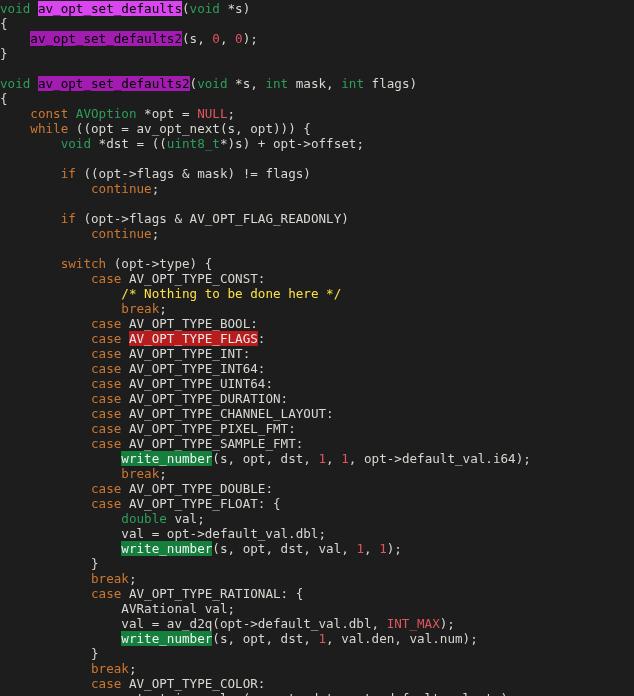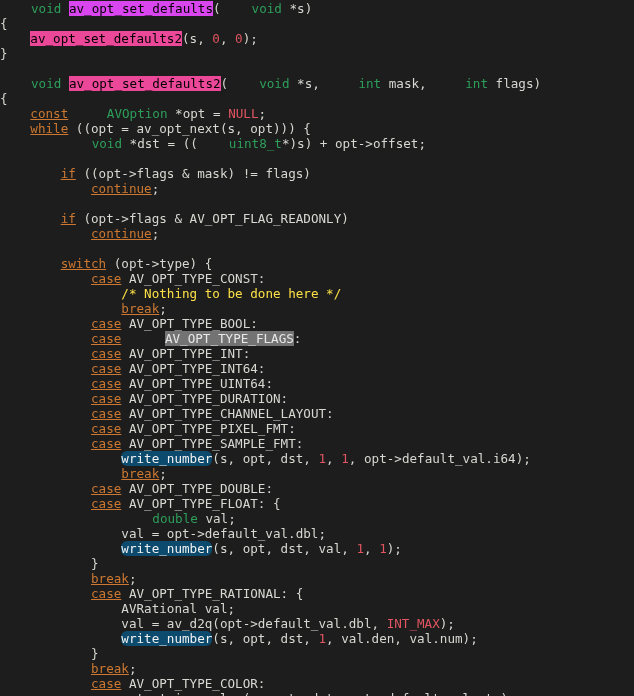--- a/index.html
+++ b/index.html
@@ -33,30 +33,30 @@
     letter-spacing: 0px;
   }
   .ln {
     display: block;
     height: 15px;
     white-space: pre;
     min-height: 15px;
   }
   
   .t-plain   { color: #d8d8d2; }
-  .t-kw      { color: #cc7832; text-decoration: underline; }   
-  .t-type    { color: #2e9e5b; padding-left: 31px; }   
+  .t-kw      { color: #cc7832; }   
+  .t-type    { color: #2e9e5b; }   
   .t-num     { color: #e05561; }   
   .t-const   { color: #e05561; }   
   .t-comment { color: #fde047; }
 
   
   .h-red     { background: #d946ef; color: #000000; }
-  .h-yellow  { background: #ec4899; color: #000000; text-align: right; }
-  .h-blue    { background: #737373; color: #e8e8e8; margin-left: 36px; }
-  .h-magenta { background: #0c4a6e; color: #f2f2f2; border-radius: 6px; }
+  .h-yellow  { background: #a21caf; color: #000000; text-align: right; }
+  .h-blue    { background: #b91c1c; color: #e8e8e8; }
+  .h-magenta { background: #15803d; color: #f2f2f2; }
 </style>
 </head>
 <body style="background: rgb(28, 29, 28);">
 
 <div id="editor" style="background: rgb(28, 29, 28);">
   <div class="code" id="code-surface" style="color: rgb(216, 216, 210);"><span class="ln"><span class="t-type">void </span><span class="h-red">av_opt_set_defaults</span><span class="t-plain">(</span><span class="t-type">void</span><span class="t-plain"> *s)</span></span><span class="ln"><span class="t-plain">{</span></span><span class="ln"><span class="t-plain">    </span><span class="h-yellow">av_opt_set_defaults2</span><span class="t-plain">(s, </span><span class="t-num">0</span><span class="t-plain">, </span><span class="t-num">0</span><span class="t-plain">);</span></span><span class="ln"><span class="t-plain">}</span></span><span class="ln">&nbsp;</span><span class="ln"><span class="t-type">void </span><span class="h-yellow">av_opt_set_defaults2</span><span class="t-plain">(</span><span class="t-type">void</span><span class="t-plain"> *s, </span><span class="t-type">int</span><span class="t-plain"> mask, </span><span class="t-type">int</span><span class="t-plain"> flags)</span></span><span class="ln"><span class="t-plain">{</span></span><span class="ln"><span class="t-plain">    </span><span class="t-kw">const</span><span class="t-plain"> </span><span class="t-type">AVOption</span><span class="t-plain"> *opt = </span><span class="t-const">NULL</span><span class="t-plain">;</span></span><span class="ln"><span class="t-plain">    </span><span class="t-kw">while</span><span class="t-plain"> ((opt = av_opt_next(s, opt))) {</span></span><span class="ln"><span class="t-plain">        </span><span class="t-type">void</span><span class="t-plain"> *dst = ((</span><span class="t-type">uint8_t</span><span class="t-plain">*)s) + opt-&gt;offset;</span></span><span class="ln">&nbsp;</span><span class="ln"><span class="t-plain">        </span><span class="t-kw">if</span><span class="t-plain"> ((opt-&gt;flags &amp; mask) != flags)</span></span><span class="ln"><span class="t-plain">            </span><span class="t-kw">continue</span><span class="t-plain">;</span></span><span class="ln">&nbsp;</span><span class="ln"><span class="t-plain">        </span><span class="t-kw">if</span><span class="t-plain"> (opt-&gt;flags &amp; AV_OPT_FLAG_READONLY)</span></span><span class="ln"><span class="t-plain">            </span><span class="t-kw">continue</span><span class="t-plain">;</span></span><span class="ln">&nbsp;</span><span class="ln"><span class="t-plain">        </span><span class="t-kw">switch</span><span class="t-plain"> (opt-&gt;type) {</span></span><span class="ln"><span class="t-plain">            </span><span class="t-kw">case</span><span class="t-plain"> AV_OPT_TYPE_CONST:</span></span><span class="ln"><span class="t-plain">                </span><span class="t-comment">/* Nothing to be done here */</span></span><span class="ln"><span class="t-plain">                </span><span class="t-kw">break</span><span class="t-plain">;</span></span><span class="ln"><span class="t-plain">            </span><span class="t-kw">case</span><span class="t-plain"> AV_OPT_TYPE_BOOL:</span></span><span class="ln"><span class="t-plain">            </span><span class="t-kw">case</span><span class="t-plain"> </span><span class="h-blue">AV_OPT_TYPE_FLAGS</span><span class="t-plain">:</span></span><span class="ln"><span class="t-plain">            </span><span class="t-kw">case</span><span class="t-plain"> AV_OPT_TYPE_INT:</span></span><span class="ln"><span class="t-plain">            </span><span class="t-kw">case</span><span class="t-plain"> AV_OPT_TYPE_INT64:</span></span><span class="ln"><span class="t-plain">            </span><span class="t-kw">case</span><span class="t-plain"> AV_OPT_TYPE_UINT64:</span></span><span class="ln"><span class="t-plain">            </span><span class="t-kw">case</span><span class="t-plain"> AV_OPT_TYPE_DURATION:</span></span><span class="ln"><span class="t-plain">            </span><span class="t-kw">case</span><span class="t-plain"> AV_OPT_TYPE_CHANNEL_LAYOUT:</span></span><span class="ln"><span class="t-plain">            </span><span class="t-kw">case</span><span class="t-plain"> AV_OPT_TYPE_PIXEL_FMT:</span></span><span class="ln"><span class="t-plain">            </span><span class="t-kw">case</span><span class="t-plain"> AV_OPT_TYPE_SAMPLE_FMT:</span></span><span class="ln"><span class="t-plain">                </span><span class="h-magenta">write_number</span><span class="t-plain">(s, opt, dst, </span><span class="t-num">1</span><span class="t-plain">, </span><span class="t-num">1</span><span class="t-plain">, opt-&gt;default_val.i64);</span></span><span class="ln"><span class="t-plain">                </span><span class="t-kw">break</span><span class="t-plain">;</span></span><span class="ln"><span class="t-plain">            </span><span class="t-kw">case</span><span class="t-plain"> AV_OPT_TYPE_DOUBLE:</span></span><span class="ln"><span class="t-plain">            </span><span class="t-kw">case</span><span class="t-plain"> AV_OPT_TYPE_FLOAT: {</span></span><span class="ln"><span class="t-plain">                </span><span class="t-type">double</span><span class="t-plain"> val;</span></span><span class="ln"><span class="t-plain">                val = opt-&gt;default_val.dbl;</span></span><span class="ln"><span class="t-plain">                </span><span class="h-magenta">write_number</span><span class="t-plain">(s, opt, dst, val, </span><span class="t-num">1</span><span class="t-plain">, </span><span class="t-num">1</span><span class="t-plain">);</span></span><span class="ln"><span class="t-plain">            }</span></span><span class="ln"><span class="t-plain">            </span><span class="t-kw">break</span><span class="t-plain">;</span></span><span class="ln"><span class="t-plain">            </span><span class="t-kw">case</span><span class="t-plain"> AV_OPT_TYPE_RATIONAL: {</span></span><span class="ln"><span class="t-plain">                </span><span class="t-plain">AVRational</span><span class="t-plain"> val;</span></span><span class="ln"><span class="t-plain">                val = av_d2q(opt-&gt;default_val.dbl, </span><span class="t-const">INT_MAX</span><span class="t-plain">);</span></span><span class="ln"><span class="t-plain">                </span><span class="h-magenta">write_number</span><span class="t-plain">(s, opt, dst, </span><span class="t-num">1</span><span class="t-plain">, val.den, val.num);</span></span><span class="ln"><span class="t-plain">            }</span></span><span class="ln"><span class="t-plain">            </span><span class="t-kw">break</span><span class="t-plain">;</span></span><span class="ln"><span class="t-plain">            </span><span class="t-kw">case</span><span class="t-plain"> AV_OPT_TYPE_COLOR:</span></span><span class="ln" style="overflow: hidden;"><span class="t-plain">                set_string_color(s, opt, dst, opt-&gt;default_val.str);</span></span></div>
 </div>
 
 </body></html>

